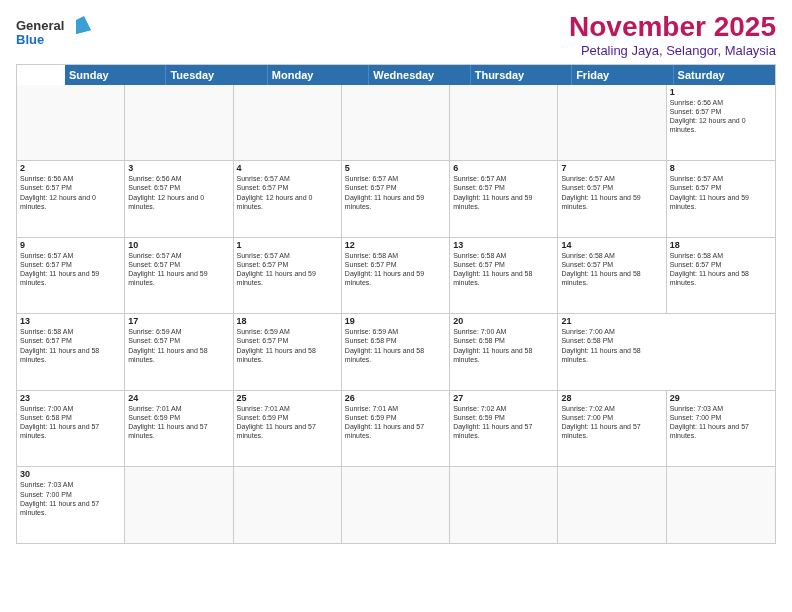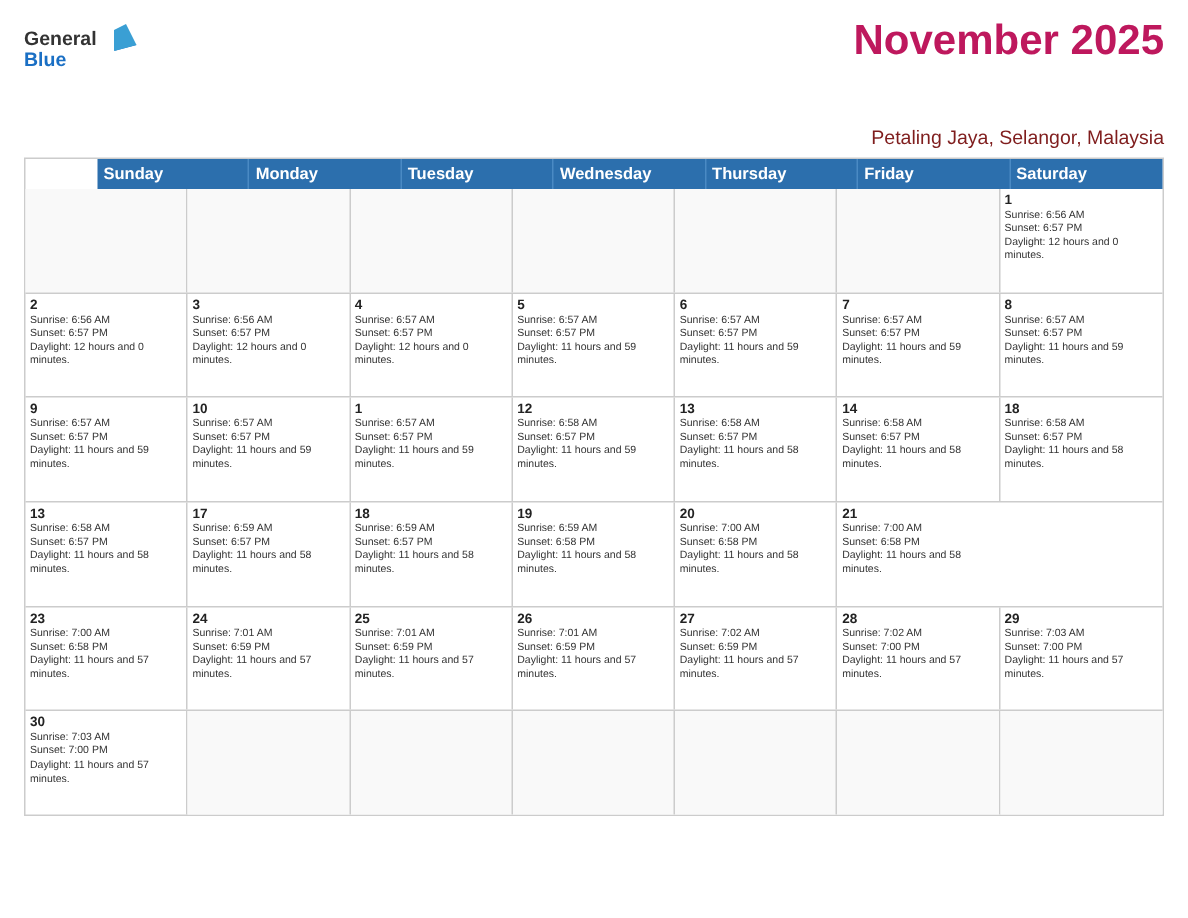--- a/index.html
+++ b/index.html
@@ -32,22 +32,21 @@
       text-align: right;
     }
     .month-title {
       font-size: 28px;
       font-weight: bold;
       color: #be185d;
       line-height: 1.1;
     }
     .location {
       font-size: 13px;
-      color: #7f1d1d;
-      margin-top: 41px;
+      color: #4c1d95;
     }
     .calendar {
       flex: 1;
       display: flex;
       flex-direction: column;
       border: 1px solid #ccc;
     }
     .cal-header {
       display: grid;
       grid-template-columns: repeat(7, 1fr);
@@ -115,22 +114,22 @@
     </div>
     <div class="title-block">
       <div class="month-title">November 2025</div>
       <div class="location">Petaling Jaya, Selangor, Malaysia</div>
     </div>
   </div>
 
   <div class="calendar">
     <div class="cal-header" id="cal-header-row">
         <div class="cal-header-cell">Sunday</div>
+        <div class="cal-header-cell">Tuesday</div>
         <div class="cal-header-cell">Monday</div>
-        <div class="cal-header-cell">Tuesday</div>
         <div class="cal-header-cell">Wednesday</div>
         <div class="cal-header-cell">Thursday</div>
         <div class="cal-header-cell">Friday</div>
         <div class="cal-header-cell">Saturday</div>
       </div>
     <div class="cal-body" id="cal-body">
         <div class="cal-row">
           <div class="cal-cell empty"></div>
           <div class="cal-cell empty"></div>
           <div class="cal-cell empty"></div>

